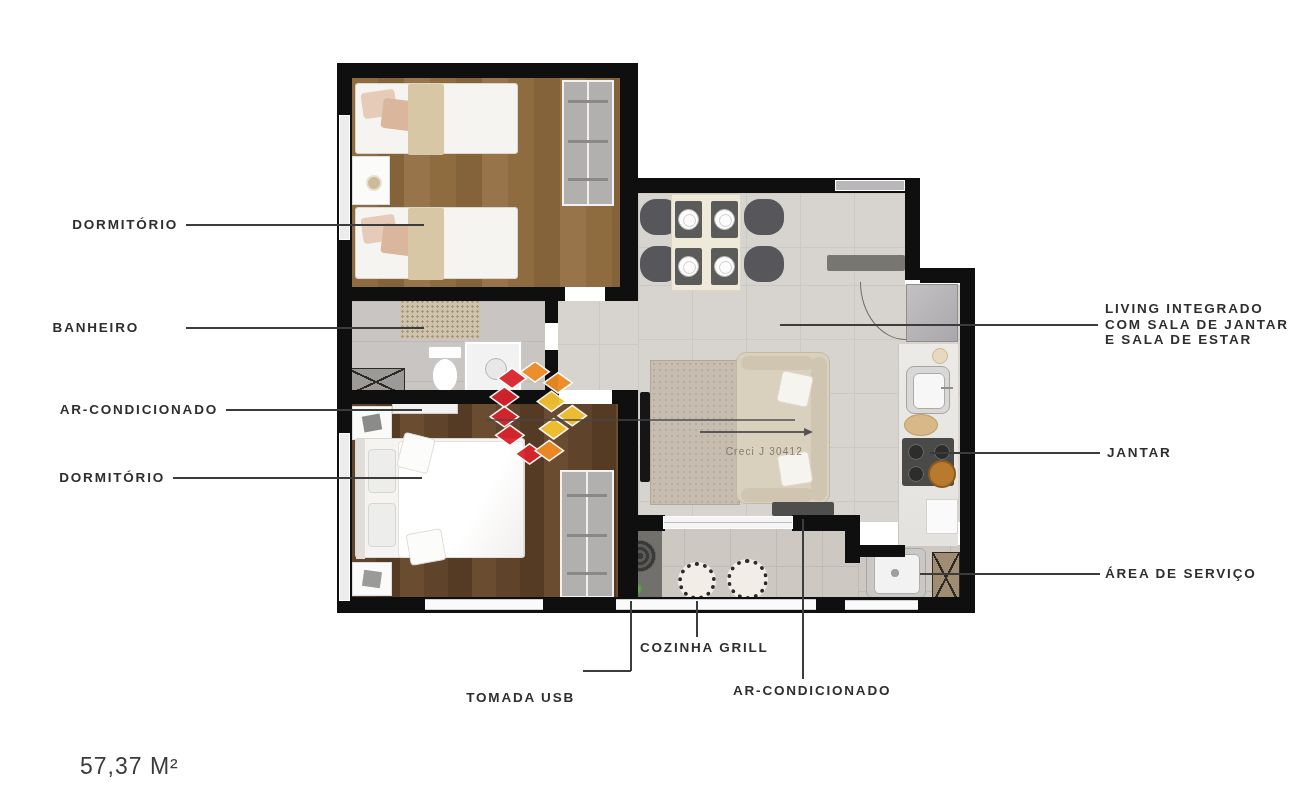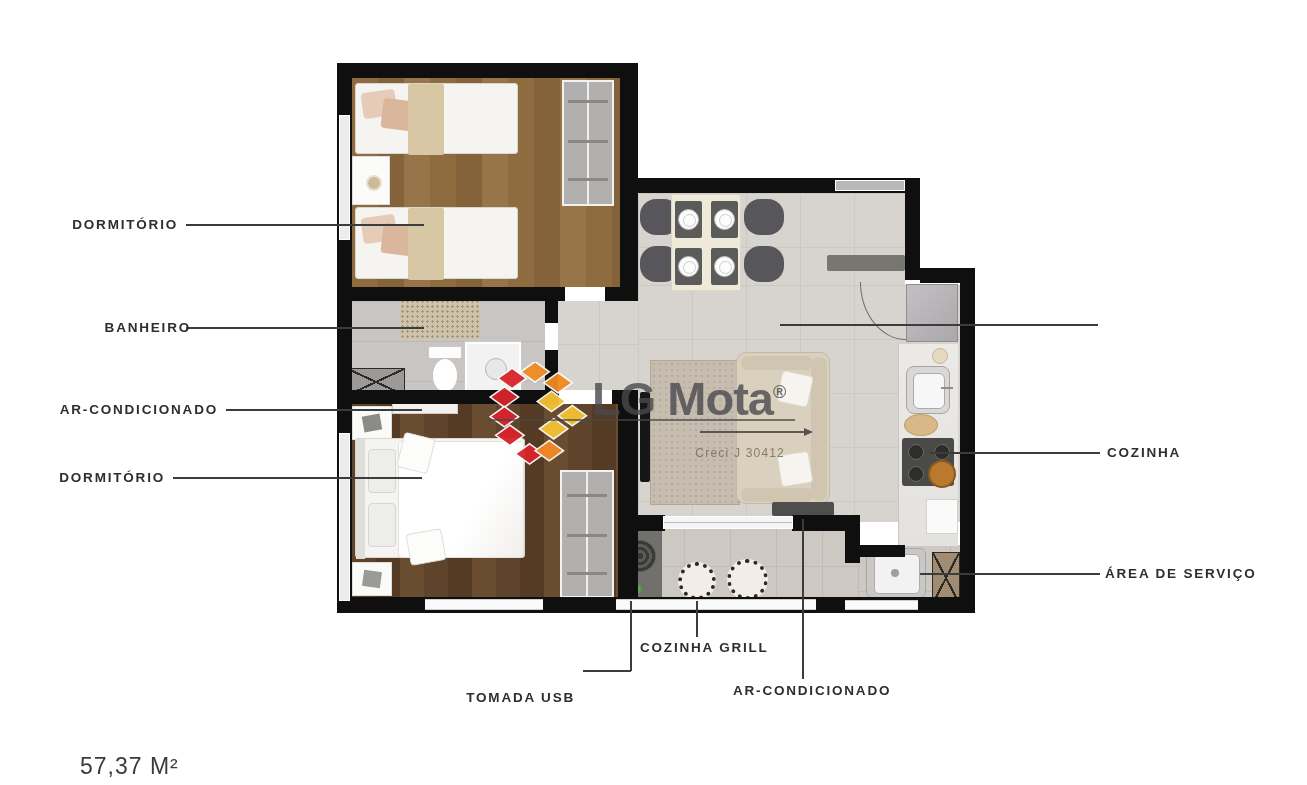--- a/index.html
+++ b/index.html
@@ -205,43 +205,47 @@
       <polygon points="12,22.7 25,32 12,41.3 -1,32" fill="#d8242c"></polygon>
       <polygon points="12,40.7 25,50 12,59.3 -1,50" fill="#d8242c"></polygon>
       <polygon points="17,57.7 30,67 17,76.3 4,67" fill="#d8242c"></polygon>
       <polygon points="35,74.7 48,84 35,93.3 22,84" fill="#d8242c"></polygon>
       <polygon points="53,71.7 66,81 53,90.3 40,81" fill="#ef8b23"></polygon>
       <polygon points="55,26.7 68,36 55,45.3 42,36" fill="#f3c232"></polygon>
       <polygon points="74,39.7 87,49 74,58.3 61,49" fill="#f3c232"></polygon>
       <polygon points="57,51.7 70,61 57,70.3 44,61" fill="#f3c232"></polygon>
     </g>
   </svg>
-  <div class="wm-word" style="left:592px;top:368px;font-size:47px;line-height:48px"><span>LG Mota</span><sup style="font-size:18px;letter-spacing:0">®</sup></div>
   <div class="abs" style="left:487px;top:419px;width:308px;height:1.5px;background:rgba(70,70,74,0.7)"></div>
   <div class="abs" style="left:700px;top:431px;width:104px;height:1.5px;background:rgba(60,60,64,0.8)"></div>
   <div class="arrowhead" style="left:804px;top:428px"></div>
-  <div class="wm-sub" style="left:477px;top:446px;width:308px;font-size:12px;letter-spacing:1.2px;color:rgba(125,106,94,0.85)">Creci J 30412</div>
+  <div class="wm-sub" style="left:495px;top:446px;width:308px;font-size:10px;letter-spacing:1.2px;color:rgba(125,106,94,0.85)">Creci J 30412</div>
 
   <div class="lline" style="left:186px;top:224px;width:238px"></div>
   <div class="lline" style="left:186px;top:327px;width:238px"></div>
   <div class="lline" style="left:226px;top:409px;width:196px"></div>
   <div class="lline" style="left:173px;top:477px;width:249px"></div>
   <div class="lline" style="left:780px;top:324px;width:318px"></div>
   <div class="lline" style="left:930px;top:452px;width:170px"></div>
   <div class="lline" style="left:920px;top:573px;width:180px"></div>
   <div class="vline" style="left:696px;top:601px;height:36px"></div>
   <div class="vline" style="left:630px;top:601px;height:70px"></div>
   <div class="lline" style="left:583px;top:670px;width:48px"></div>
   <div class="vline" style="left:802px;top:519px;height:160px"></div>
 
   <div class="lbl l" style="right:1129px;top:217px">DORMITÓRIO</div>
-  <div class="lbl l" style="right:1116px;top:320px">BANHEIRO</div>
+  <div class="lbl l" style="right:1168px;top:320px">BANHEIRO</div>
   <div class="lbl l" style="right:1089px;top:402px">AR-CONDICIONADO</div>
   <div class="lbl l" style="right:1142px;top:470px">DORMITÓRIO</div>
-  <div class="lbl r" style="left:1107px;top:445px">COZINHA</div>
+  <div class="lbl r" style="left:1105px;top:301px;line-height:15.5px">
+    <div>LIVING INTEGRADO</div>
+    <div>COM SALA DE JANTAR</div>
+    <div>E SALA DE ESTAR</div>
+  </div>
+  <div class="lbl r" style="left:1107px;top:445px">JANTAR</div>
   <div class="lbl r" style="left:1105px;top:566px">ÁREA DE SERVIÇO</div>
   <div class="lbl" style="left:640px;top:640px">COZINHA GRILL</div>
   <div class="lbl l" style="right:732px;top:690px">TOMADA USB</div>
   <div class="lbl" style="left:733px;top:683px">AR-CONDICIONADO</div>
 
   <div class="area" style="left:80px;top:753px">57,37 M²</div>
 
 </div>
 
 </body></html>

